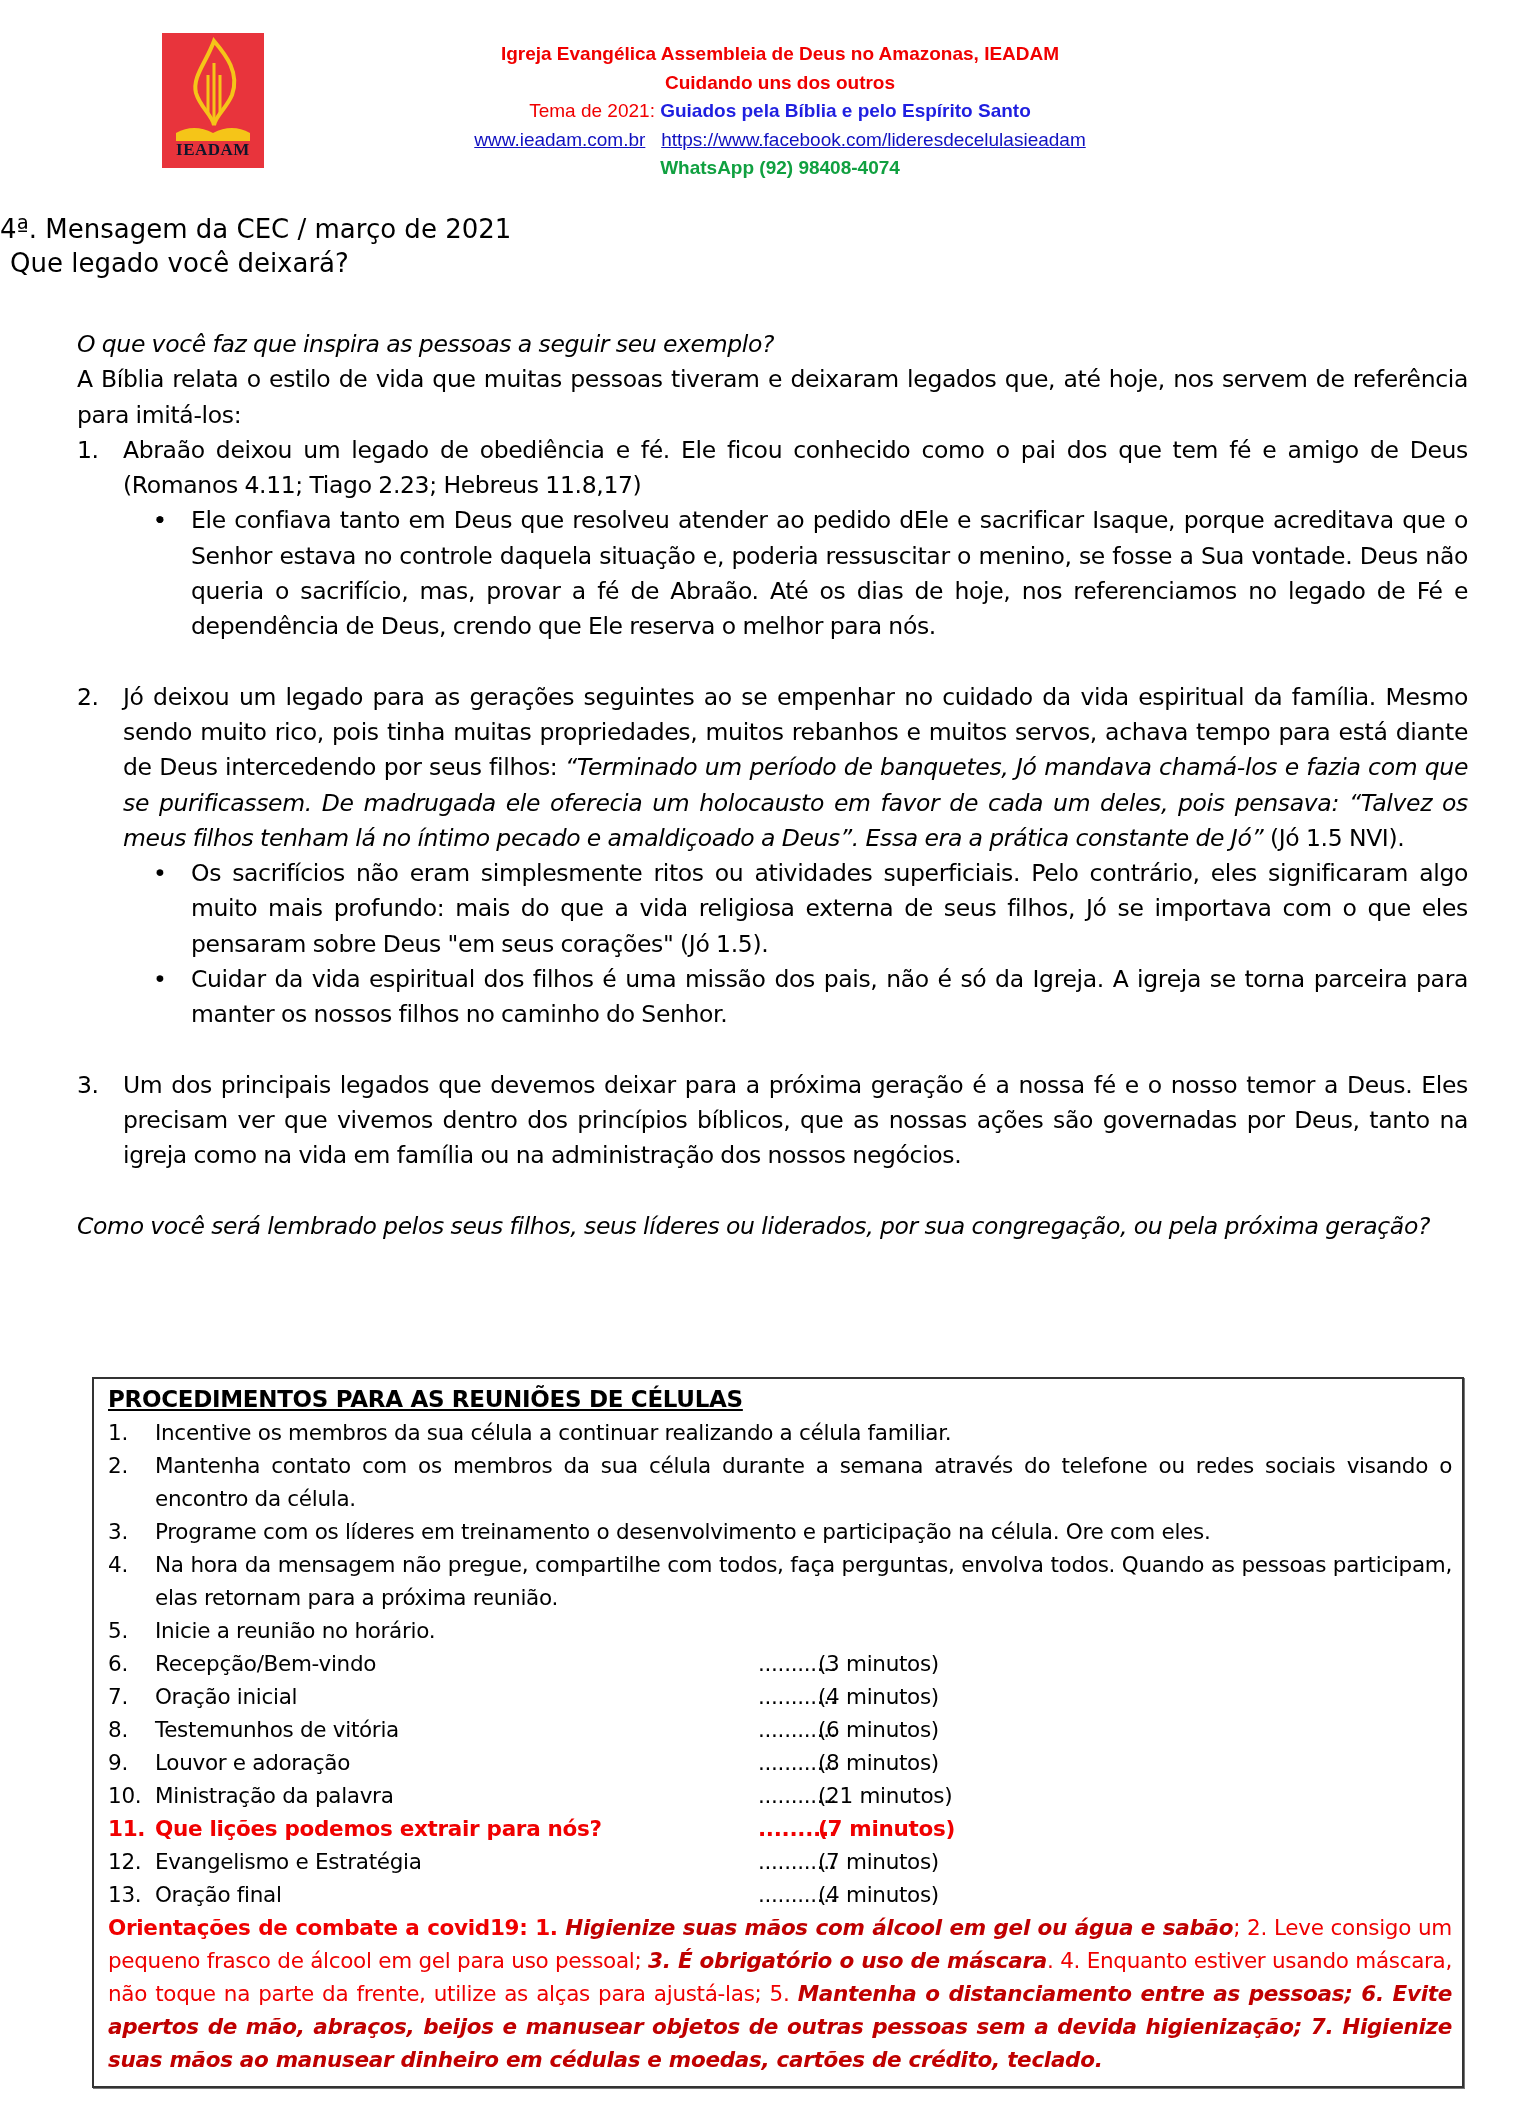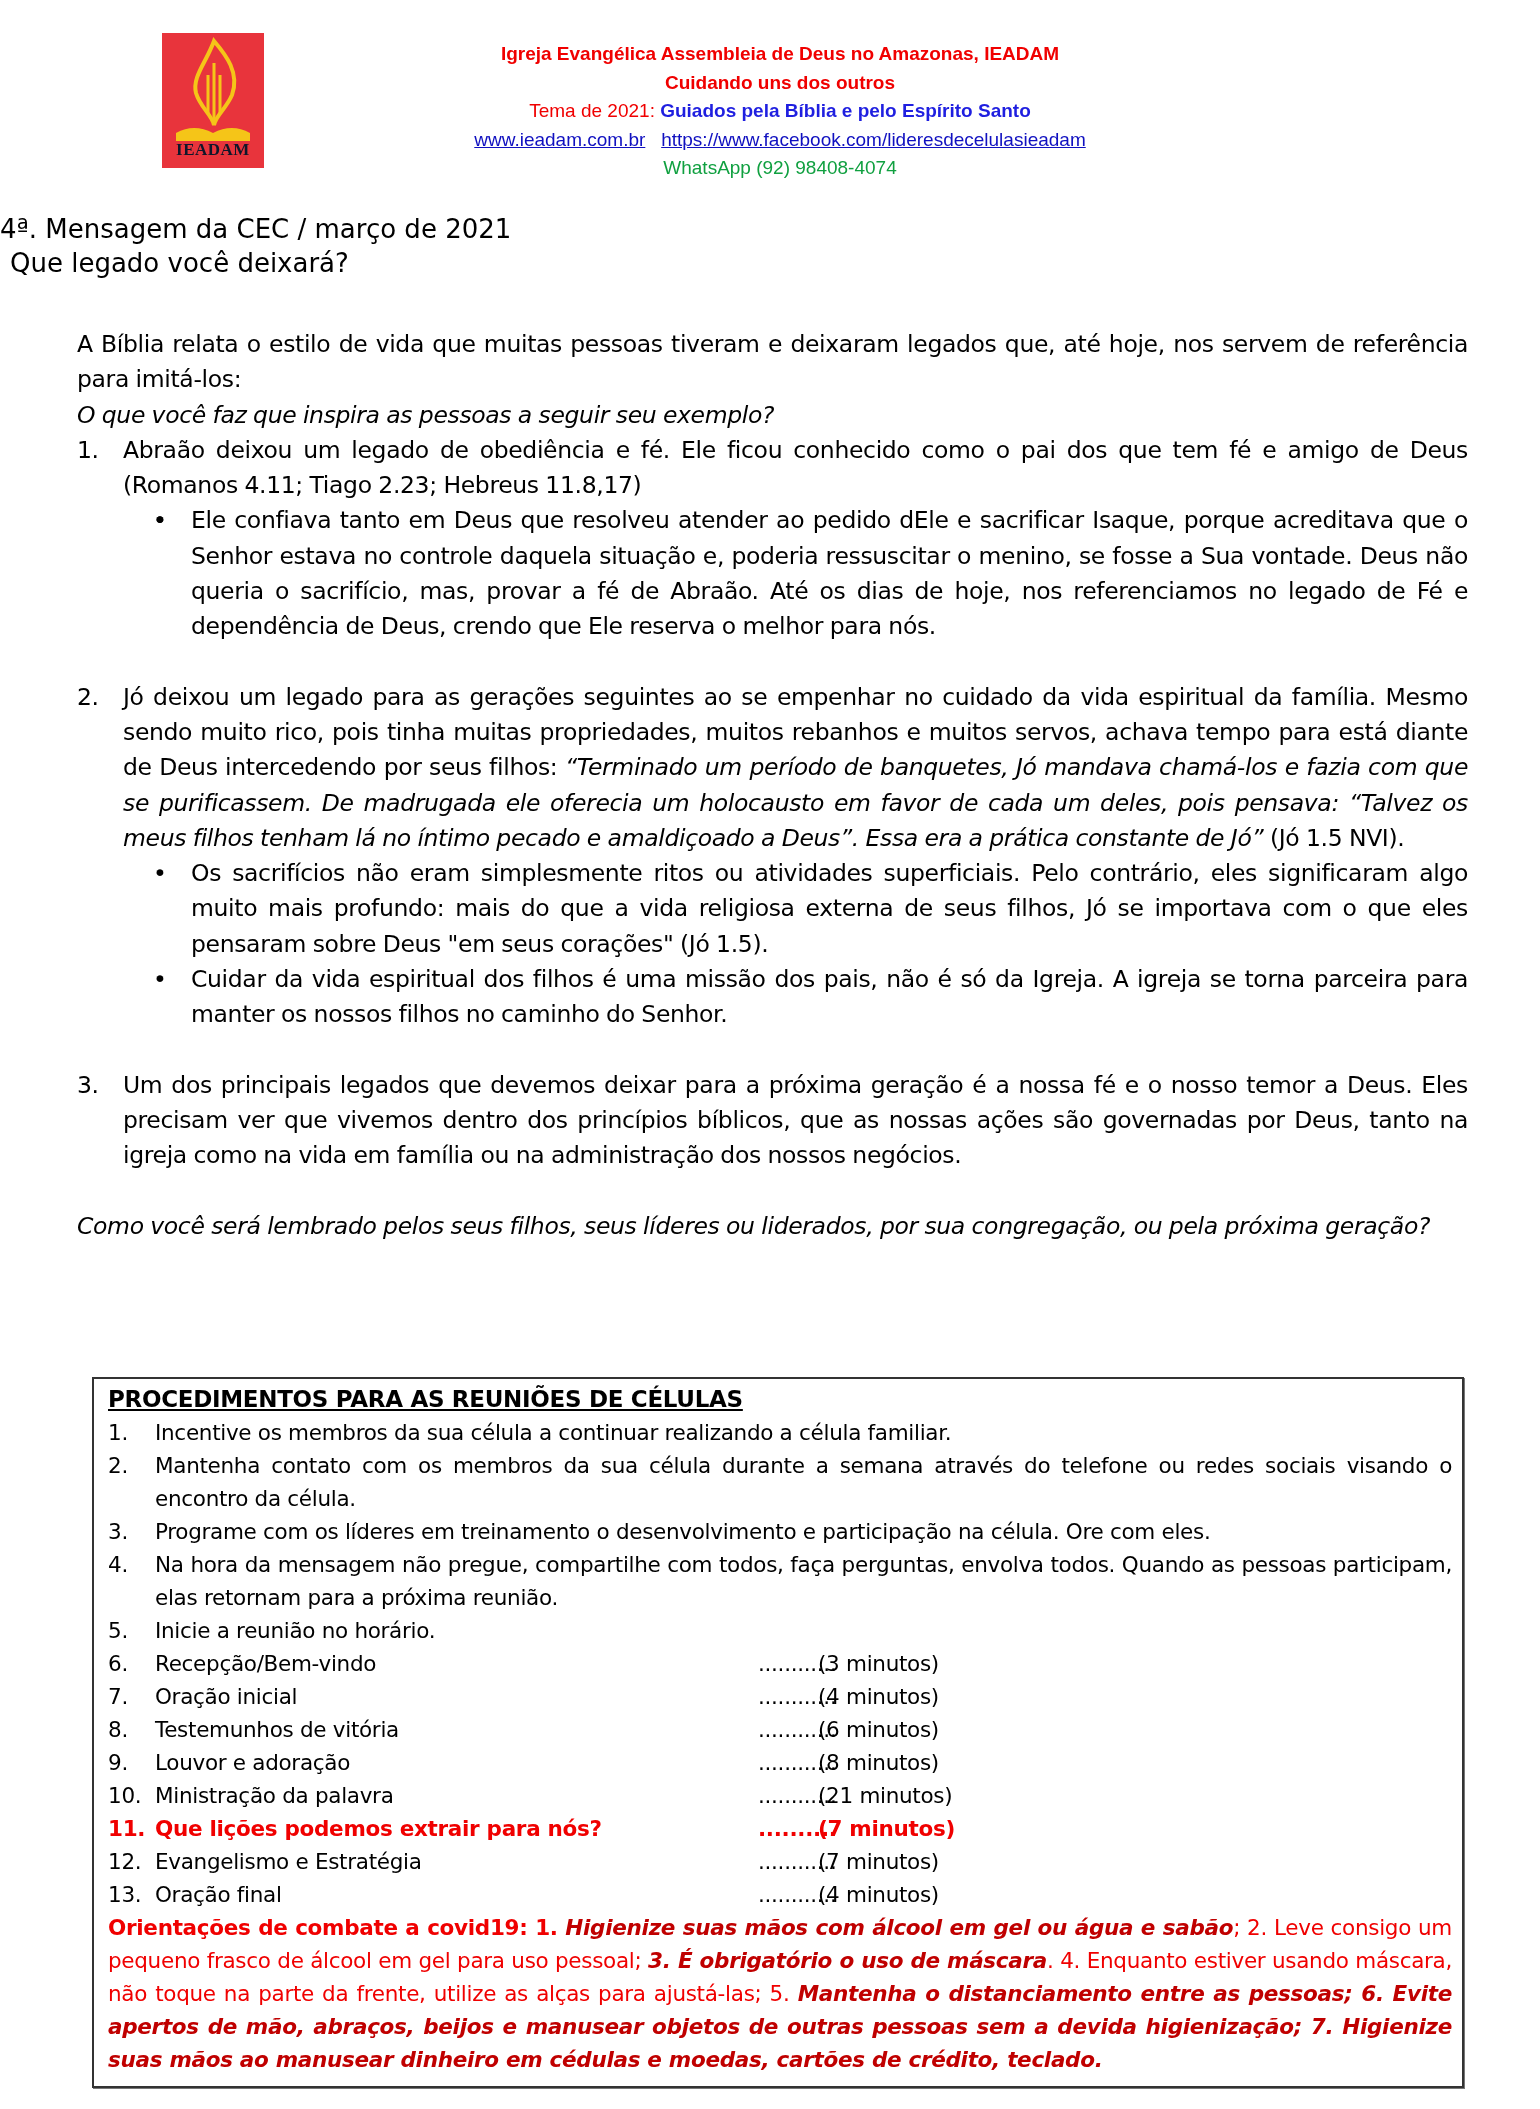--- a/index.html
+++ b/index.html
@@ -11,21 +11,21 @@
   #logo { left: 162px; top: 33px; width: 102px; height: 135px; background: #E8343C; }
   #logo svg { display: block; }
   #logo-text { position: absolute; left: 0; right: 0; bottom: 8px; text-align: center;
                font-family: "Liberation Serif", serif; font-weight: bold; color: #0f172a; font-size: 17px; letter-spacing: 0.5px; }
   #header { left: 280px; top: 40px; width: 1000px; text-align: center;
             font-family: "Liberation Sans", sans-serif; font-size: 19px; line-height: 28.5px; }
   .h-red { color: #F00000; font-weight: bold; }
   .h-red-plain { color: #F00000; }
   .h-blue { color: #1F1FE0; font-weight: bold; }
   .h-link { color: #1010C0; text-decoration: underline; }
-  .h-green { color: #10A040; font-weight: normal; }
+  .h-green { color: #10A040; font-weight: bold; }
 
   #title { left: 0; width: 1540px; top: 212px; font-size: 26px; line-height: 34px; }
   #title .l2 { padding-left: 10px; }
 
   
   #body { left: 77px; top: 327px; width: 1391px; font-size: 23.5px; line-height: 35.3px; letter-spacing: -0.35px; word-spacing: -0.5px; }
   .p { text-align: justify; margin: 0; }
   .it { font-style: italic; }
   .num { position: relative; padding-left: 46px; text-align: justify; }
   .num .n { position: absolute; left: 0; top: 0; }
@@ -68,22 +68,22 @@
   <div><span class="h-link">www.ieadam.com.br</span>&nbsp;&nbsp; <span class="h-link">https://www.facebook.com/lideresdecelulasieadam</span></div>
   <div class="h-green">WhatsApp (92) 98408-4074</div>
 </div>
 
 <div id="title" class="abs">
   <div>4ª. Mensagem da CEC / março de 2021</div>
   <div class="l2">Que legado você deixará?</div>
 </div>
 
 <div id="body" class="abs">
+  <p class="p it">O que você faz que inspira as pessoas a seguir seu exemplo?</p>
   <p class="p">A Bíblia relata o estilo de vida que muitas pessoas tiveram e deixaram legados que, até hoje, nos servem de referência para imitá-los:</p>
-  <p class="p it">O que você faz que inspira as pessoas a seguir seu exemplo?</p>
 
   <div class="num">
     <span class="n">1.</span>
     <span>Abraão deixou um legado de obediência e fé. Ele ficou conhecido como o pai dos que tem fé e amigo de Deus (Romanos 4.11; Tiago 2.23; Hebreus 11.8,17)</span>
   </div>
   <div class="bul"><span class="b">•</span></div>
   <div class="bul"><span class="b">•</span><span>Ele confiava tanto em Deus que resolveu atender ao pedido dEle e sacrificar Isaque, porque acreditava que o Senhor estava no controle daquela situação e,  poderia ressuscitar o menino, se fosse a Sua vontade. Deus não queria o sacrifício, mas, provar a fé de Abraão. Até os dias de hoje, nos referenciamos no legado de Fé e dependência de Deus, crendo que Ele reserva o melhor para nós.</span></div>
   <div class="gap"></div>
 
   <div class="num">

